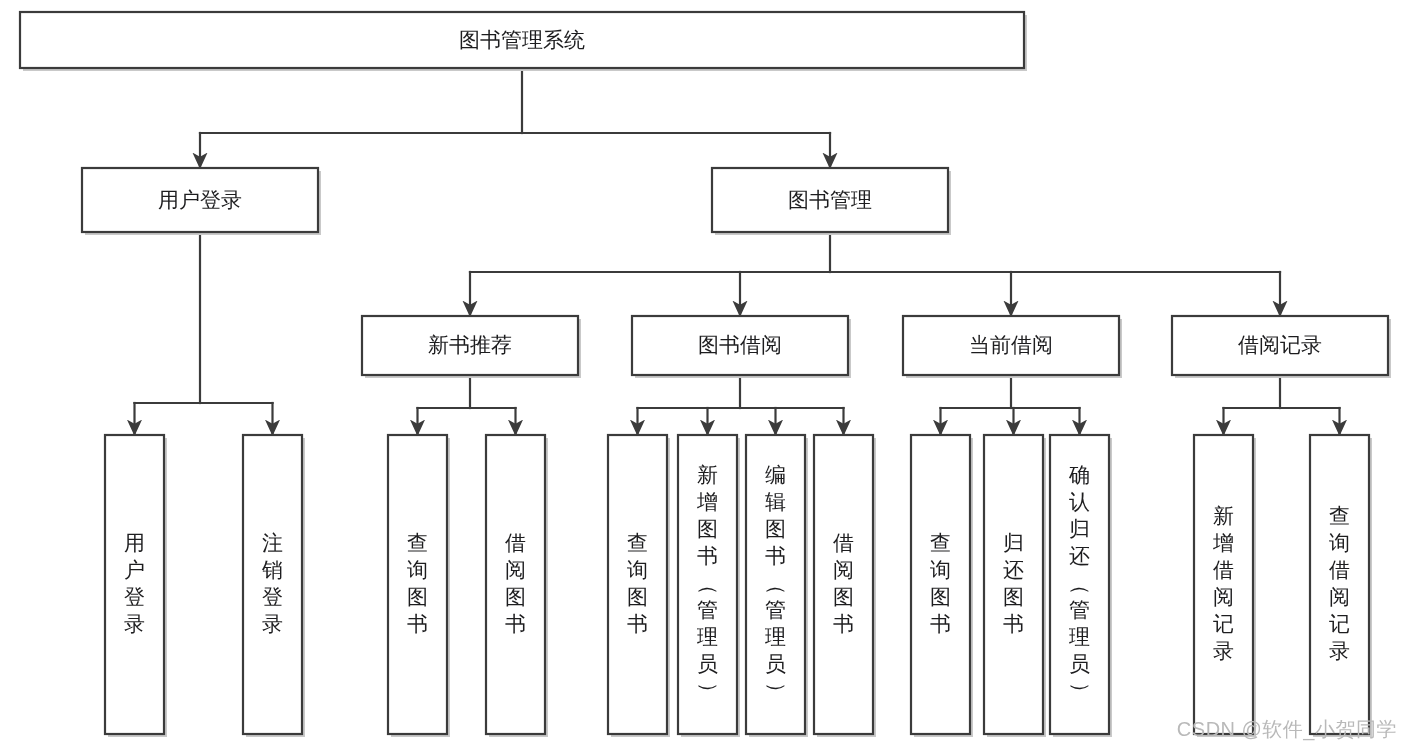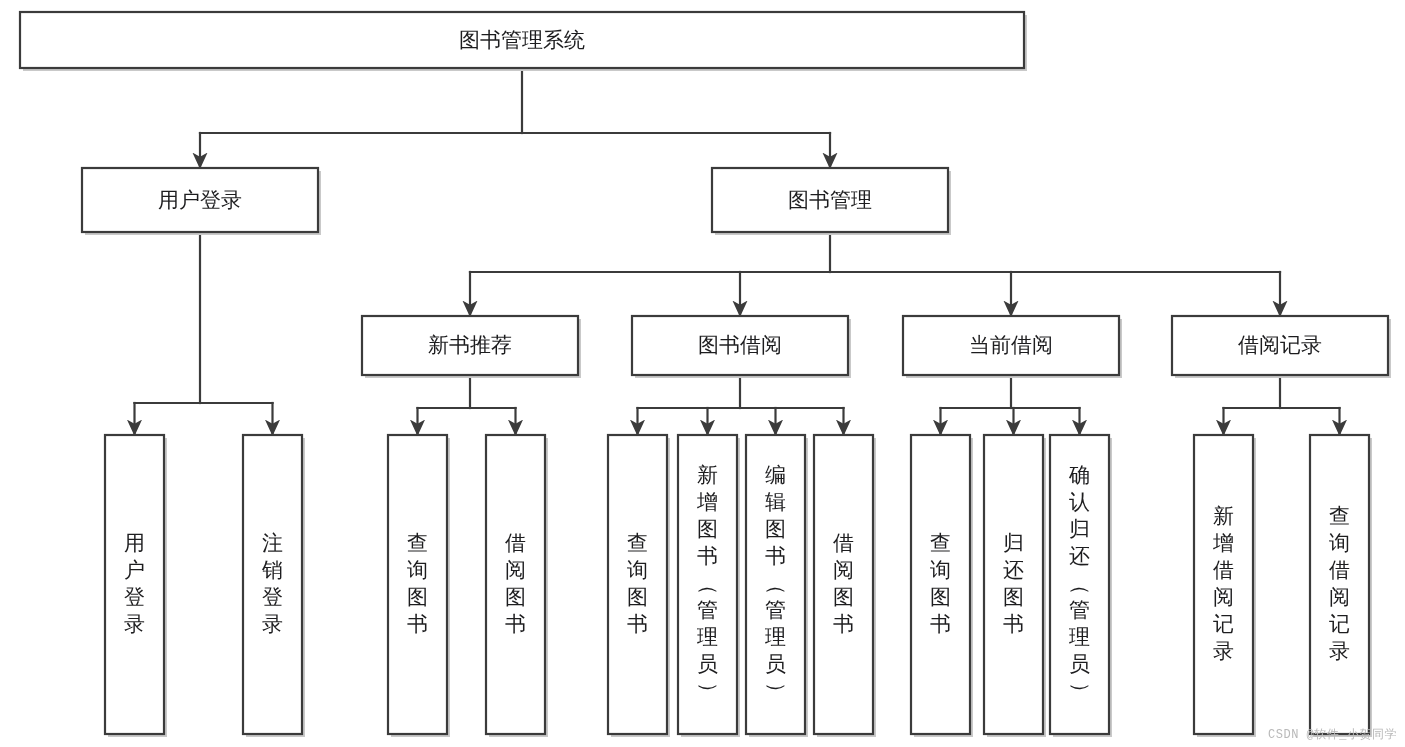--- a/index.html
+++ b/index.html
@@ -22,22 +22,22 @@
   .node-label{
     font-family:"Liberation Sans","DejaVu Sans",sans-serif;
     fill:#1d1d1f;
     text-anchor:middle;
     dominant-baseline:middle;
   }
   .lbl-h{font-size:21px;}
   .lbl-v{font-size:21px;}
   .watermark{
     position:absolute;right:8px;bottom:4px;
-    font-family:Liberation Mono, monospace;
-    font-size:12px;color:#b9b9b9;letter-spacing:0.5px;
+    font-family:Liberation Sans, sans-serif;
+    font-size:20px;color:#b9b9b9;letter-spacing:0.5px;
     white-space:nowrap;user-select:none;
   }
 </style>
 </head>
 <body>
 
 <svg id="canvas" viewBox="0 0 1405 747" xmlns="http://www.w3.org/2000/svg">
   <defs>
     <marker id="arrow" viewBox="0 0 12 12" refX="10.5" refY="6" markerWidth="7.5" markerHeight="7.5" orient="auto-start-reverse">
       <path d="M 0 0.5 L 12 6 L 0 11.5 L 3 6 z" class="arrowhead"></path>

